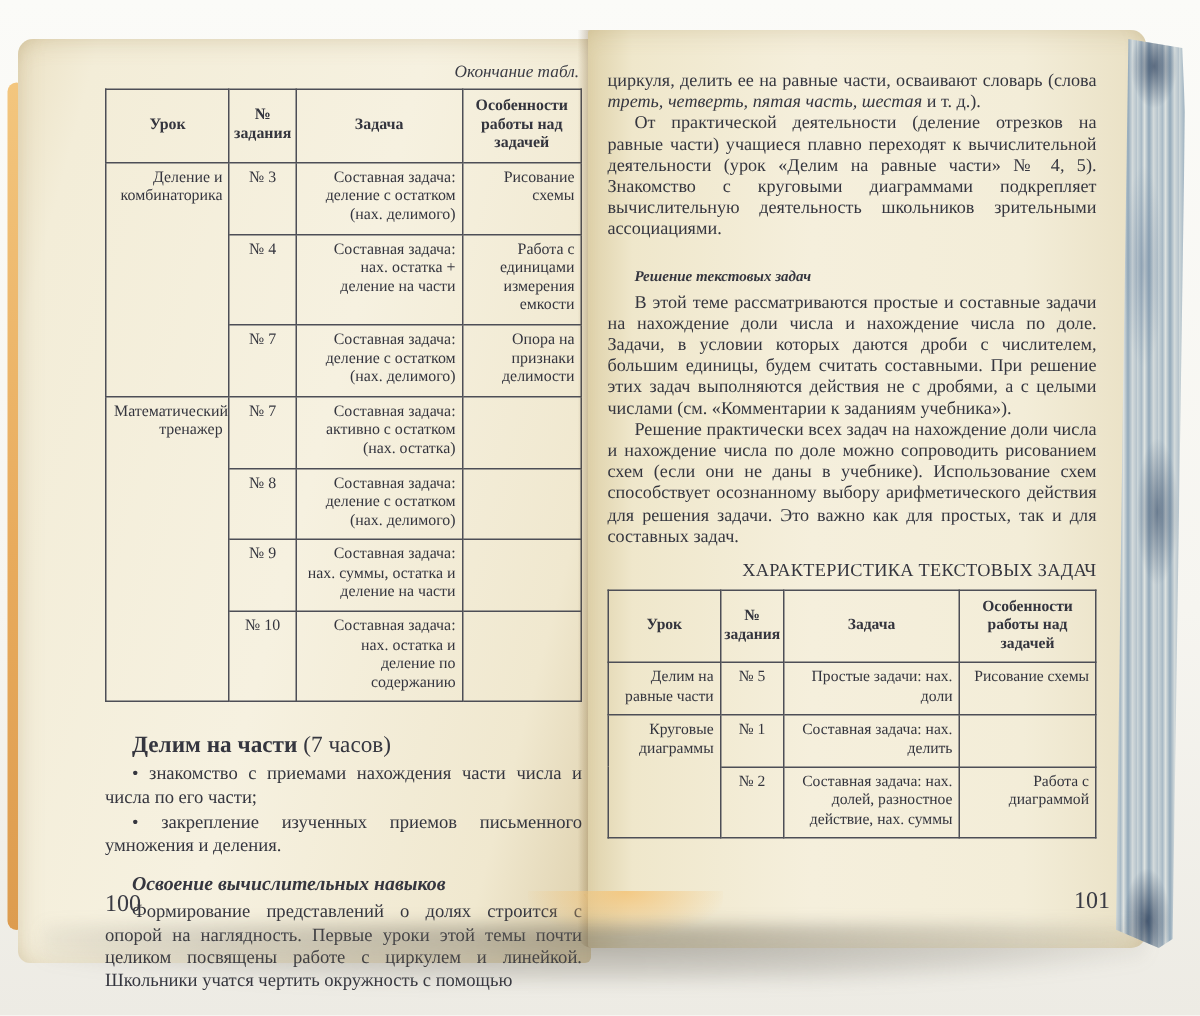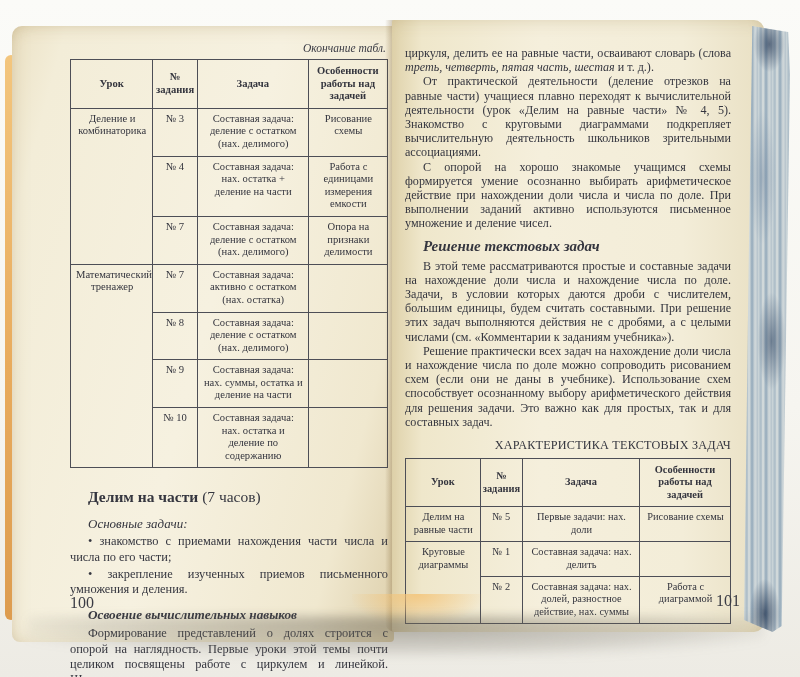--- a/index.html
+++ b/index.html
@@ -66,39 +66,39 @@
   .table-caption{
     text-align:right;font-style:italic;font-size:11.5px;margin:0 2px 5px 0;color:#3a3b44;
   }
   table.book-table{
     width:100%;border-collapse:collapse;table-layout:fixed;
     font-family:"Liberation Serif","DejaVu Serif",serif;color:#34353e;
   }
   .tbl-left{font-size:10.6px;line-height:12.6px;}
   .tbl-right{font-size:10.4px;line-height:12.4px;}
   table.book-table th,table.book-table td{
-    border:1px solid #4d4e56;padding:4px 4px 5px 5px;vertical-align:top;text-align:center;
+    border:1px solid #4d4e56;padding:4px 4px 5px 5px;vertical-align:top;text-align:right;
     overflow:hidden;
   }
   table.book-table th{
     text-align:center;vertical-align:middle;font-weight:bold;padding:5px 2px;
   }
   table.book-table td.num{text-align:center;white-space:nowrap;padding-left:1px;padding-right:1px;}
   table.book-table td.lesson{}
 
   .h-section{margin:20px 0 0 0;font-size:15.5px;font-weight:normal;text-indent:18px;}
   .h-section b{font-weight:bold;}
   .lbl-italic{font-style:italic;font-size:13px;margin:10px 0 2px;text-indent:18px;}
   .bullet{font-size:12.4px;line-height:15.2px;margin:2px 0 0;text-indent:18px;text-align:justify;}
   .sub-bolditalic{font-style:italic;font-weight:bold;font-size:13.2px;margin:10px 0 3px;text-indent:18px;}
   .para-left{font-size:12.4px;line-height:15.4px;margin:3px 0 0;text-indent:18px;text-align:justify;}
 
   .para{font-size:12.1px;line-height:14.2px;margin:0;text-align:justify;}
   .para.indent{text-indent:18px;}
-  .h-right{font-style:italic;font-weight:bold;font-size:15px;margin:7px 0 4px;text-indent:18px;}
+  .h-right{font-style:italic;font-weight:bold;font-size:10px;margin:19px 0 4px;text-indent:18px;}
   .table-title{text-align:right;font-size:12.2px;margin:9px 0 5px;letter-spacing:.2px;}
 
   .page-num{position:absolute;font-size:16px;color:#3a3b44;margin-top:25px;}
   .page-num-left{left:58px;bottom:30px;}
   .page-num-right{right:24px;bottom:22px;}
 </style>
 </head>
 <body>
 
 <div class="book-left-edge"></div>
@@ -158,38 +158,36 @@
         <tr>
           <td class="num">№ 10</td>
           <td>Составная задача: нах. остатка и деление по содержанию</td>
           <td></td>
         </tr>
       </tbody>
     </table>
 
     <h2 class="h-section"><b>Делим на части</b><span> (7 часов)</span></h2>
 
-    <p class="lbl-italic">Основные задачи:</p>
     <p class="bullet">• знакомство с приемами нахождения части числа и числа по его части;</p>
     <p class="bullet">• закрепление изученных приемов письменного умножения и деления.</p>
 
     <p class="sub-bolditalic">Освоение вычислительных навыков</p>
     <p class="para-left">Формирование представлений о долях строится с опорой на наглядность. Первые уроки этой темы почти целиком посвящены работе с циркулем и линейкой. Школьники учатся чертить окружность с помощью</p>
   </div>
   <div class="page-num page-num-left">100</div>
 </div>
 
 <div class="gutter-fold"></div>
 <div class="spine-notch"></div>
 
 <div class="page page-right">
   <div class="content-right">
     <p class="para"><span>циркуля, делить ее на равные части, осваивают словарь (слова </span><i>треть, четверть, пятая часть, шестая</i><span> и т. д.).</span></p>
     <p class="para indent">От практической деятельности (деление отрезков на равные части) учащиеся плавно переходят к вычислительной деятельности (урок «Делим на равные части» № 4, 5). Знакомство с круговыми диаграммами подкрепляет вычислительную деятельность школьников зрительными ассоциациями.</p>
-    <p class="para indent">С опорой на хорошо знакомые учащимся схемы формируется умение осознанно выбирать арифметическое действие при нахождении доли числа и числа по доле. При выполнении заданий активно используются письменное умножение и деление чисел.</p>
 
     <p class="h-right">Решение текстовых задач</p>
 
     <p class="para indent">В этой теме рассматриваются простые и составные задачи на нахождение доли числа и нахождение числа по доле. Задачи, в условии которых даются дроби с числителем, большим единицы, будем считать составными. При решение этих задач выполняются действия не с дробями, а с целыми числами (см. «Комментарии к заданиям учебника»).</p>
     <p class="para indent">Решение практически всех задач на нахождение доли числа и нахождение числа по доле можно сопроводить рисованием схем (если они не даны в учебнике). Использование схем способствует осознанному выбору арифметического действия для решения задачи. Это важно как для простых, так и для составных задач.</p>
 
     <div class="table-title">ХАРАКТЕРИСТИКА ТЕКСТОВЫХ ЗАДАЧ</div>
 
     <table class="book-table tbl-right">
       <colgroup>
@@ -203,21 +201,21 @@
           <th>Урок</th>
           <th>№ задания</th>
           <th>Задача</th>
           <th>Особенности работы над задачей</th>
         </tr>
       </thead>
       <tbody>
         <tr>
           <td class="lesson">Делим на равные части</td>
           <td class="num">№ 5</td>
-          <td>Первые задачи: нах. доли</td>
+          <td>Простые задачи: нах. доли</td>
           <td>Рисование схемы</td>
         </tr>
         <tr>
           <td class="lesson" rowspan="2">Круговые диаграммы</td>
           <td class="num">№ 1</td>
           <td>Составная задача: нах. делить</td>
           <td></td>
         </tr>
         <tr>
           <td class="num">№ 2</td>

